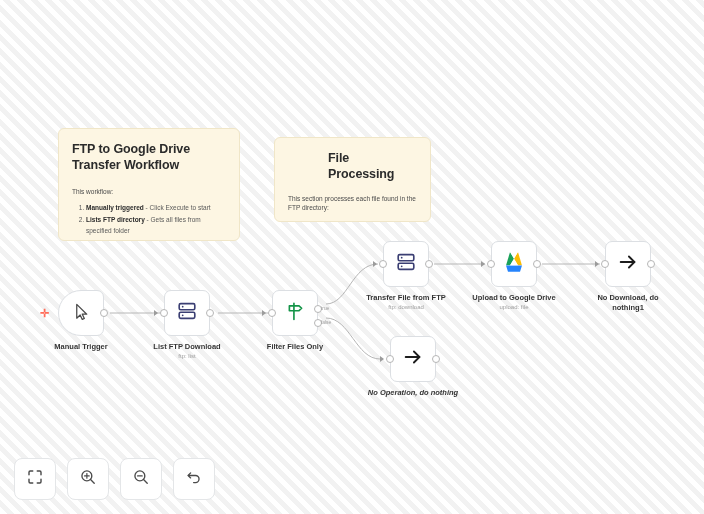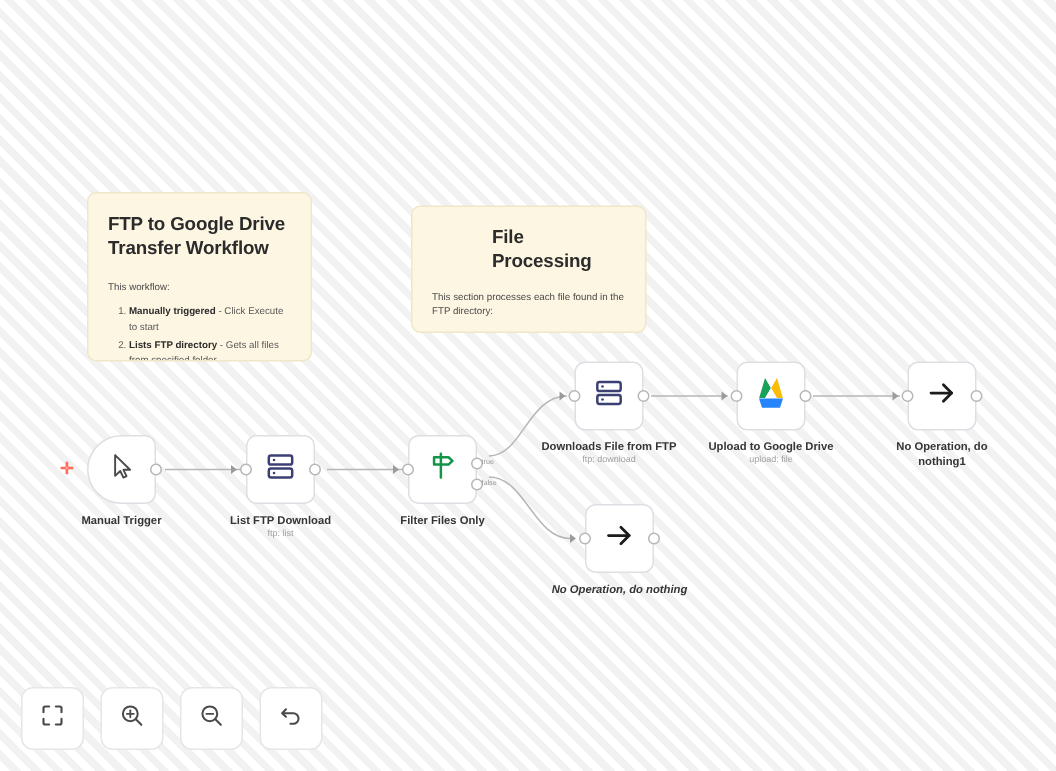--- a/index.html
+++ b/index.html
@@ -177,21 +177,21 @@
     align-items: center;
     justify-content: center;
     box-sizing: border-box;
   }
 </style>
 </head>
 <body>
 
 <div id="canvas">
 
-  <div class="sticky" style="left:58px; top:128px; width:150px; height:113px;">
+  <div class="sticky" style="left:58px; top:128px; width:182px; height:113px;">
     <div class="sticky-title">FTP to Google Drive Transfer Workflow</div>
     <div class="sticky-intro">This workflow:</div>
     <ol class="sticky-list">
       <li><b>Manually triggered</b><span> - Click Execute to start</span></li>
       <li><b>Lists FTP directory</b><span> - Gets all files from specified folder</span></li>
       <li><b>Downloads files</b><span> - Retrieves each file as binary data</span></li>
 
     </ol>
   </div>
 
@@ -267,21 +267,21 @@
     <span>
       <svg width="22" height="22" viewBox="0 0 24 24">
         <rect x="3.5" y="4" width="17" height="6.6" rx="1.6" fill="none" stroke="#3b3f73" stroke-width="1.8"></rect>
         <rect x="3.5" y="13.4" width="17" height="6.6" rx="1.6" fill="none" stroke="#3b3f73" stroke-width="1.8"></rect>
         <circle cx="7.3" cy="7.3" r="0.95" fill="#3b3f73"></circle>
         <circle cx="7.3" cy="16.7" r="0.95" fill="#3b3f73"></circle>
       </svg>
     </span>
     <span class="port in"></span>
     <span class="port out"></span>
-    <div class="node-label">Downloads File from FTP</div>
+    <div class="node-label">Transfer File from FTP</div>
     <div class="node-sub" style="top:62px;">ftp: download</div>
   </div>
 
   <div class="node" style="left:491px; top:241px;">
     <span class="arrowhead"></span>
     <span>
       <svg width="24" height="22" viewBox="0 0 48 44">
         <path d="M16.3 2 L31.7 2 L24 15.5 Z" fill="#ffffff"></path>
         <path d="M16.1 1.8 L8.2 28.5 L16.2 28.5 L24 15.4 Z" fill="#1aa15a"></path>
         <path d="M31.9 1.8 L39.8 28.5 L31.8 28.5 L24 15.4 Z" fill="#fbbc04"></path>
@@ -299,21 +299,21 @@
   <div class="node" style="left:605px; top:241px;">
     <span class="arrowhead"></span>
     <span>
       <svg width="22" height="22" viewBox="0 0 24 24">
         <line x1="4" y1="12" x2="19" y2="12" stroke="#1c1c1c" stroke-width="2" stroke-linecap="round"></line>
         <polyline points="13,6 19,12 13,18" fill="none" stroke="#1c1c1c" stroke-width="2" stroke-linecap="round" stroke-linejoin="round"></polyline>
       </svg>
     </span>
     <span class="port in"></span>
     <span class="port out"></span>
-    <div class="node-label">No Operation, do
+    <div class="node-label">No Download, do
 nothing1</div>
   </div>
 
   <div class="node" style="left:390px; top:336px;font-style:italic;">
     <span class="arrowhead"></span>
     <span>
       <svg width="22" height="22" viewBox="0 0 24 24">
         <line x1="4" y1="12" x2="19" y2="12" stroke="#1c1c1c" stroke-width="2" stroke-linecap="round"></line>
         <polyline points="13,6 19,12 13,18" fill="none" stroke="#1c1c1c" stroke-width="2" stroke-linecap="round" stroke-linejoin="round"></polyline>
       </svg>

